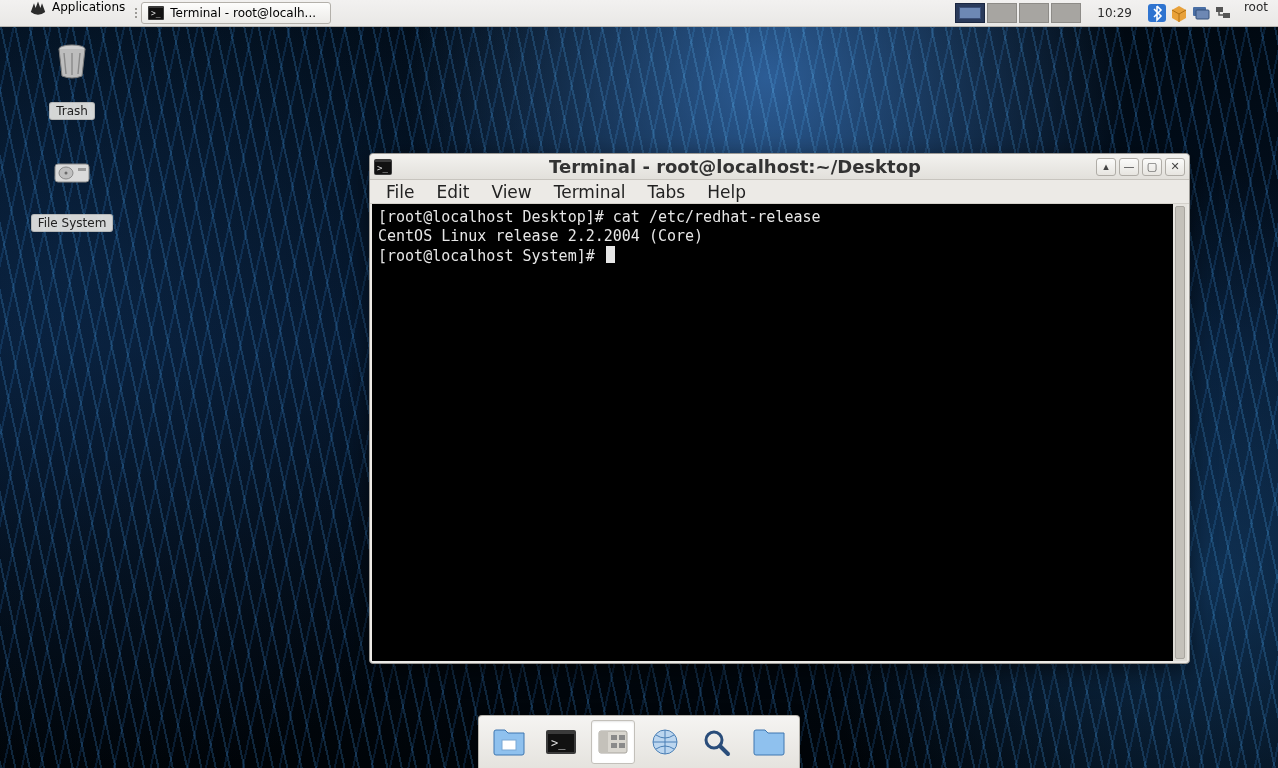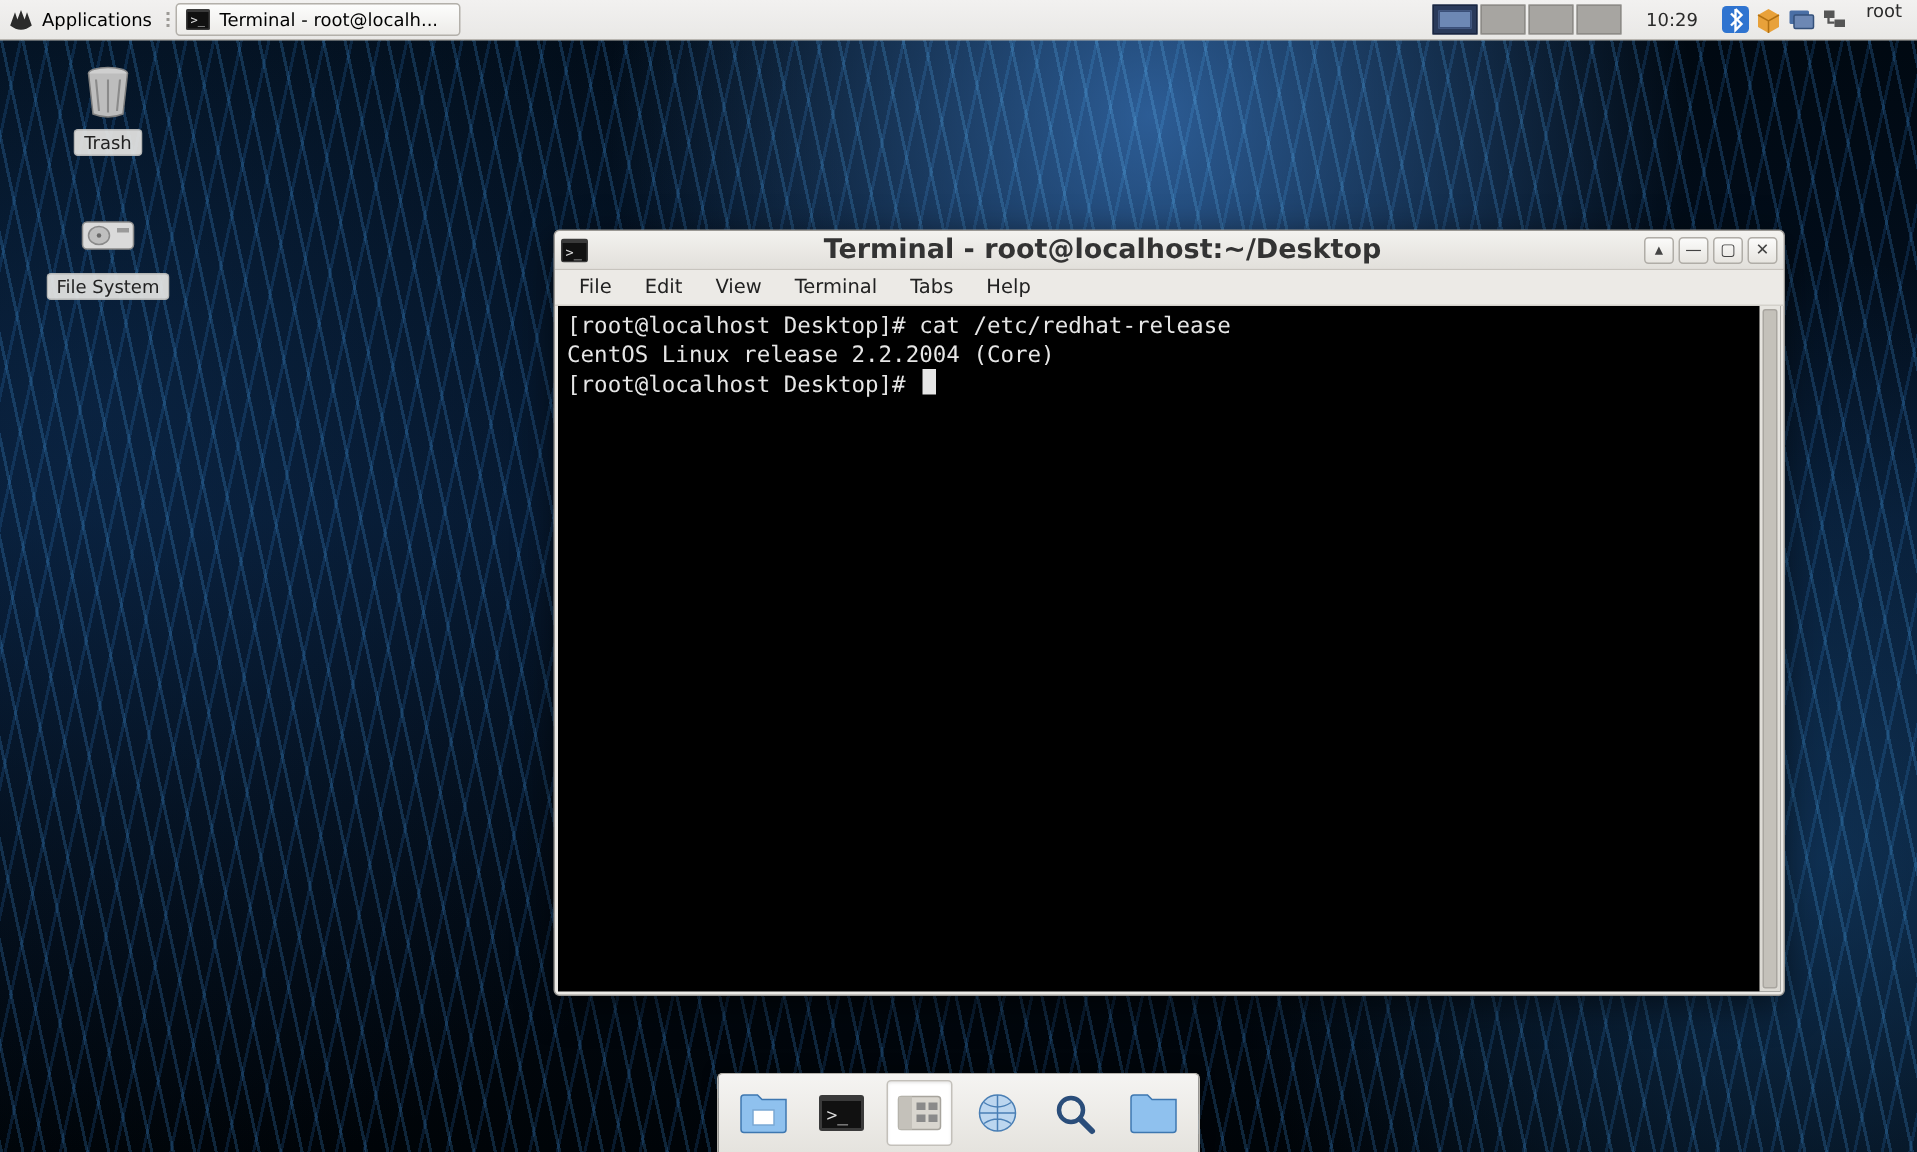--- a/index.html
+++ b/index.html
@@ -25,21 +25,21 @@
   }
 
   
   .panel {
     position: absolute; top: 0; left: 0; right: 0; height: 27px;
     background: linear-gradient(#f2f1f0, #e9e8e6);
     border-bottom: 1px solid #b8b5b0;
     display: flex; align-items: stretch; z-index: 5;
   }
   .panel .app-menu {
-    display: flex; align-items: center; gap: 4px; padding: 0 8px 0 4px; cursor: pointer;
+    display: flex; align-items: flex-start; gap: 4px; padding: 0 8px 0 4px; cursor: pointer; margin-left: 24px;
   }
   .panel .app-menu .mouse-icon { width: 20px; height: 16px; }
   .panel .grip { width:6px; display:flex; flex-direction:column; justify-content:center; gap:2px; padding:0 2px;}
   .panel .grip i { display:block; width:2px; height:2px; background:#9c9a96; }
   .panel .task {
     display: flex; align-items: center; gap: 6px; padding: 2px 10px 2px 6px;
     border: 1px solid #b3b0aa; border-radius: 3px; margin: 2px 0 2px 2px;
     background: linear-gradient(#fdfdfc,#ecebe8); cursor: pointer; min-width: 190px;
   }
   .panel .task .term-icon-sm { width:16px; height:14px; }
@@ -54,21 +54,21 @@
   .workspaces .ws.active::after{
     content:""; position:absolute; inset:3px; background:#6d88b4; border:1px solid #3a4f78;
   }
   .clock { padding: 0 10px; display:flex; align-items:center; color:#2a2a2a; cursor:pointer;}
   .tray { display:flex; align-items:center; gap:4px; padding:0 6px; }
   .tray .ic { width:18px; height:18px; cursor:pointer; display:flex; align-items:center; justify-content:center;}
   .user { padding:0 10px 0 6px; display:flex; color:#2a2a2a; cursor:pointer;}
 
   
   .desktop-icons { position:absolute; top:38px; left:12px; z-index:2; display:flex; flex-direction:column; gap:30px; width:120px; }
-  .dicon { display:flex; flex-direction:column; align-items:center; gap:4px; cursor:pointer; }
+  .dicon { display:flex; flex-direction:column; align-items:center; gap:20px; cursor:pointer; }
   .dicon .glyph { width:44px; height:44px; display:flex; align-items:center; justify-content:center;}
   .dicon .label {
     background: rgba(230,230,228,0.92); color:#222; padding:1px 6px; border-radius:3px;
     border:1px solid rgba(0,0,0,0.15); font-size:12px;
   }
 
   
   .window {
     position:absolute; left:369px; top:153px; width:821px; height:511px; z-index:4;
     background:#eceae6; border:1px solid #9a9894; border-radius:4px;
@@ -84,21 +84,21 @@
   .titlebar .appicon { width:18px; height:16px; margin-right:4px; }
   .titlebar .title { flex:1; text-align:center; font-weight:bold; color:#333; font-size:18px; margin-left:-22px;}
   .titlebar .btns { display:flex; gap:3px; }
   .titlebar .wbtn {
     width:20px; height:18px; border:1px solid #b0ada7; border-radius:3px;
     background:linear-gradient(#fbfbfa,#e7e5e0); display:flex; align-items:center; justify-content:center;
     cursor:pointer; font-size:11px; color:#444;
   }
   .menubar {
     height:24px; display:flex; align-items:center; gap:2px; padding:0 6px;
-    background:#eceae6; border-bottom:1px solid #d4d1cb; font-size:13px; color:#222;
+    background:#eceae6; border-bottom:1px solid #d4d1cb; font-size:17px; color:#222;
   }
   .menubar .mi { padding:2px 10px; cursor:pointer; border-radius:2px; }
   .term-body { flex:1; display:flex; background:#000; margin:0 2px 2px 2px; }
   .term-text {
     flex:1; padding:4px 6px; color:#e6e6e6;
     font-family:"DejaVu Sans Mono","Liberation Mono",monospace; font-size:15px;
     line-height:19px; white-space:pre;
   }
   .term-scrollbar {
     width:14px; background:linear-gradient(#e7e5e0,#dcdad4);
@@ -244,21 +244,21 @@
     <span class="mi">File</span>
     <span class="mi">Edit</span>
     <span class="mi">View</span>
     <span class="mi">Terminal</span>
     <span class="mi">Tabs</span>
     <span class="mi">Help</span>
   </div>
   <div class="term-body">
     <div class="term-text"><span>[root@localhost Desktop]# cat /etc/redhat-release</span>
 <span>CentOS Linux release 2.2.2004 (Core)</span>
-<span>[root@localhost Desktop]# </span><span class="cursor-block"></span></div>
+<span>[root@localhost System]# </span><span class="cursor-block"></span></div>
     <div class="term-scrollbar">
         <div class="thumb"></div>
       </div>
   </div>
 </div>
 
 <div class="dock">
   <div class="ditem">
     <svg viewBox="0 0 34 30" width="34" height="30">
         <path d="M2 9 L2 26 Q2 28 4 28 L30 28 Q32 28 32 26 L32 6 L16 6 L13 3 L4 3 Q2 3 2 5 Z" fill="#8fc1ee" stroke="#3e77b0"></path>

